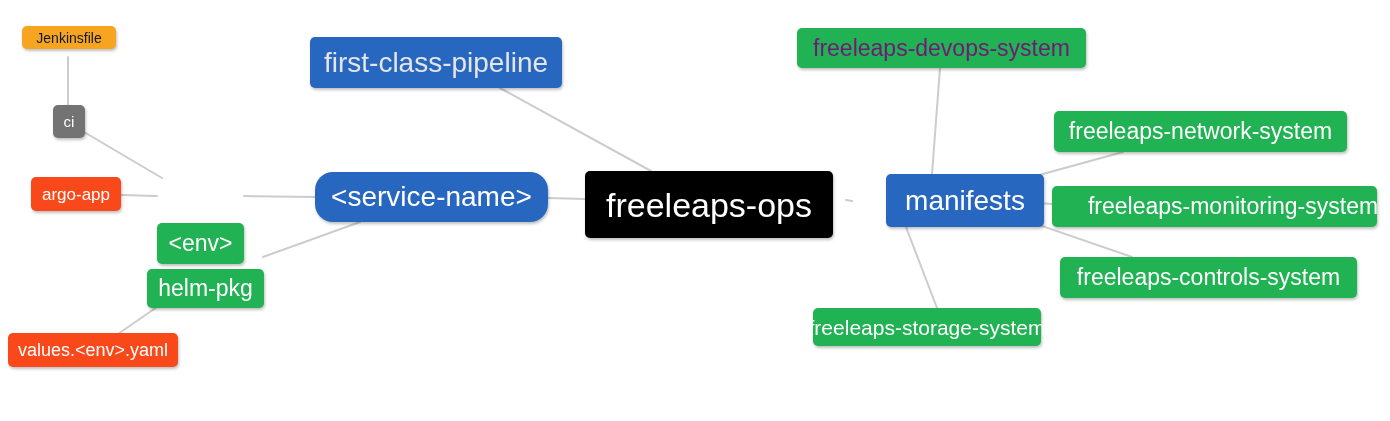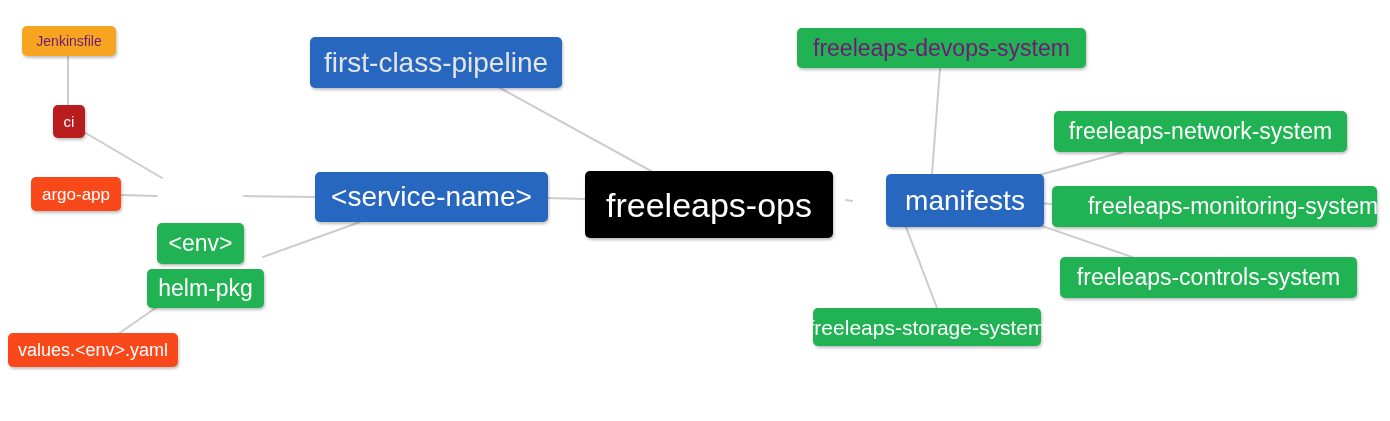--- a/index.html
+++ b/index.html
@@ -49,27 +49,27 @@
       <line x1="846" y1="200" x2="852" y2="201" stroke="#cccccc" stroke-width="2" stroke-linecap="round"></line>
       <line x1="932" y1="174" x2="940" y2="68" stroke="#cccccc" stroke-width="2" stroke-linecap="round"></line>
       <line x1="1010" y1="183" x2="1123" y2="152" stroke="#cccccc" stroke-width="2" stroke-linecap="round"></line>
       <line x1="1010" y1="201" x2="1052" y2="204" stroke="#cccccc" stroke-width="2" stroke-linecap="round"></line>
       <line x1="1010" y1="215" x2="1132" y2="257" stroke="#cccccc" stroke-width="2" stroke-linecap="round"></line>
       <line x1="906" y1="227" x2="937" y2="308" stroke="#cccccc" stroke-width="2" stroke-linecap="round"></line>
     </svg>
   <div id="node-layer">
       <div class="node" style="left: 585px; top: 171px; width: 248px; height: 67px; font-size: 34px; background: #000000; color: rgb(255, 255, 255);">freeleaps-ops</div>
       <div class="node" style="left: 310px; top: 37px; width: 252px; height: 51px; font-size: 28px; background: rgb(39, 103, 192); color: #e5e5e5;">first-class-pipeline</div>
-      <div class="node" style="left: 315px; top: 172px; width: 233px; height: 50px; font-size: 28px; background: rgb(39, 103, 192); color: rgb(255, 255, 255);">&lt;service-name&gt;</div>
+      <div class="node" style="left: 315px; top: 172px; width: 233px; height: 50px; font-size: 28px; background: rgb(39, 103, 192); color: rgb(255, 255, 255); border-radius: 18px;">&lt;service-name&gt;</div>
       <div class="node" style="left: 852px; top: 174px; width: 158px; height: 53px; font-size: 28px; background: rgb(39, 103, 192); color: rgb(255, 255, 255); margin-left: 34px;">manifests</div>
       <div class="node" style="left: 157px; top: 176px; width: 87px; height: 41px; font-size: 23px; background: rgb(33, 178, 84); color: rgb(255, 255, 255); margin-top: 47px;">&lt;env&gt;</div>
       <div class="node" style="left: 147px; top: 257px; width: 117px; height: 39px; font-size: 23px; background: rgb(33, 178, 84); color: rgb(255, 255, 255); margin-top: 12px;">helm-pkg</div>
-      <div class="node" style="left: 53px; top: 105px; width: 32px; height: 33px; font-size: 15px; background: #b91c1c; color: rgb(255, 255, 255);">ci</div>
+      <div class="node" style="left: 53px; top: 105px; width: 32px; height: 33px; font-size: 15px; background: #737373; color: rgb(255, 255, 255);">ci</div>
       <div class="node" style="left: 31px; top: 177px; width: 90px; height: 34px; font-size: 17px; background: rgb(249, 72, 26); color: rgb(255, 255, 255);">argo-app</div>
       <div class="node" style="left: 8px; top: 333px; width: 170px; height: 34px; font-size: 18px; background: rgb(249, 72, 26); color: rgb(255, 255, 255);">values.&lt;env&gt;.yaml</div>
-      <div class="node" style="left: 22px; top: 26px; width: 94px; height: 30px; font-size: 14px; background: rgb(247, 165, 33); color: #701a75;">Jenkinsfile</div>
+      <div class="node" style="left: 22px; top: 26px; width: 94px; height: 23px; font-size: 14px; background: rgb(247, 165, 33); color: #0f172a;">Jenkinsfile</div>
       <div class="node" style="left: 797px; top: 28px; width: 289px; height: 40px; font-size: 23px; background: rgb(33, 178, 84); color: #701a75;">freeleaps-devops-system</div>
       <div class="node" style="left: 1054px; top: 111px; width: 293px; height: 41px; font-size: 23px; background: rgb(33, 178, 84); color: rgb(255, 255, 255);">freeleaps-network-system</div>
       <div class="node" style="left: 1052px; top: 186px; width: 325px; height: 41px; font-size: 23px; background: rgb(33, 178, 84); color: rgb(255, 255, 255); padding-left: 37px;">freeleaps-monitoring-system</div>
       <div class="node" style="left: 1060px; top: 257px; width: 297px; height: 41px; font-size: 23px; background: rgb(33, 178, 84); color: rgb(255, 255, 255);">freeleaps-controls-system</div>
       <div class="node" style="left: 813px; top: 308px; width: 228px; height: 38px; font-size: 21px; background: rgb(33, 178, 84); color: rgb(255, 255, 255);">freeleaps-storage-system</div>
     </div>
 </div>
 
 </body></html>

